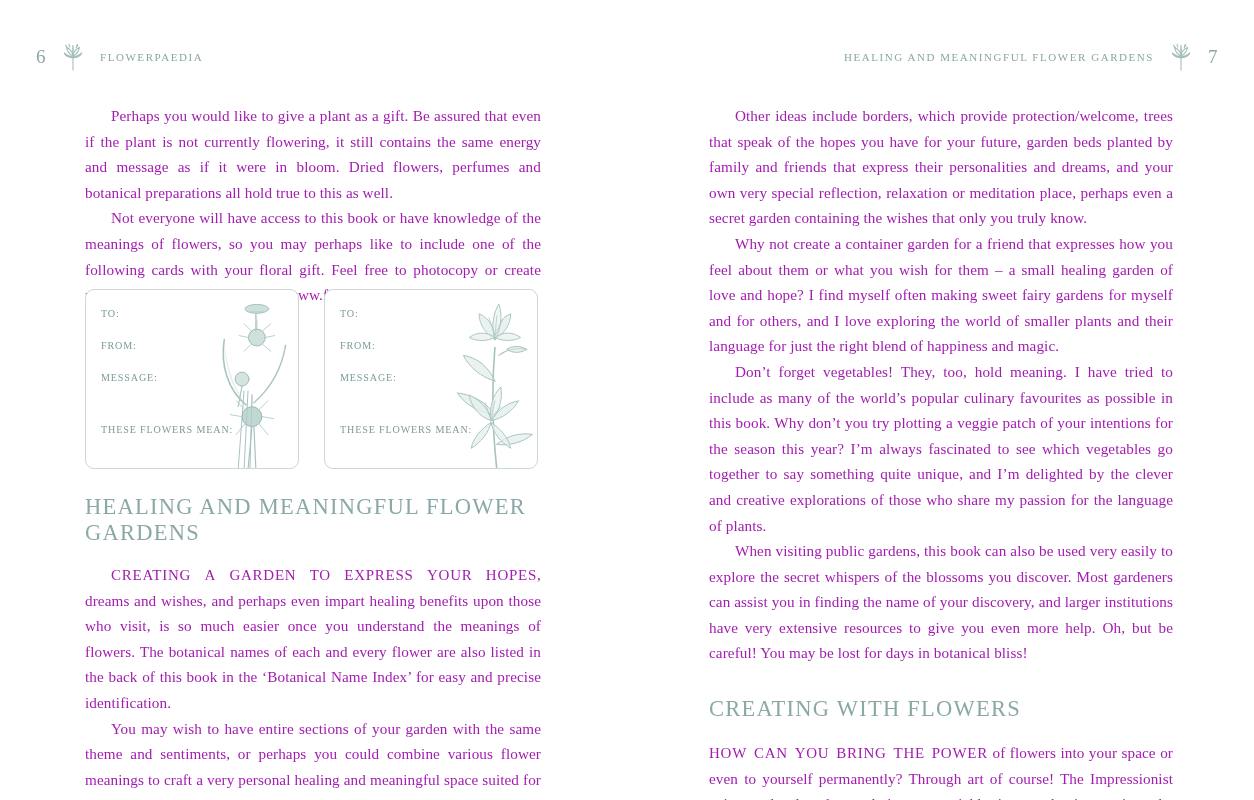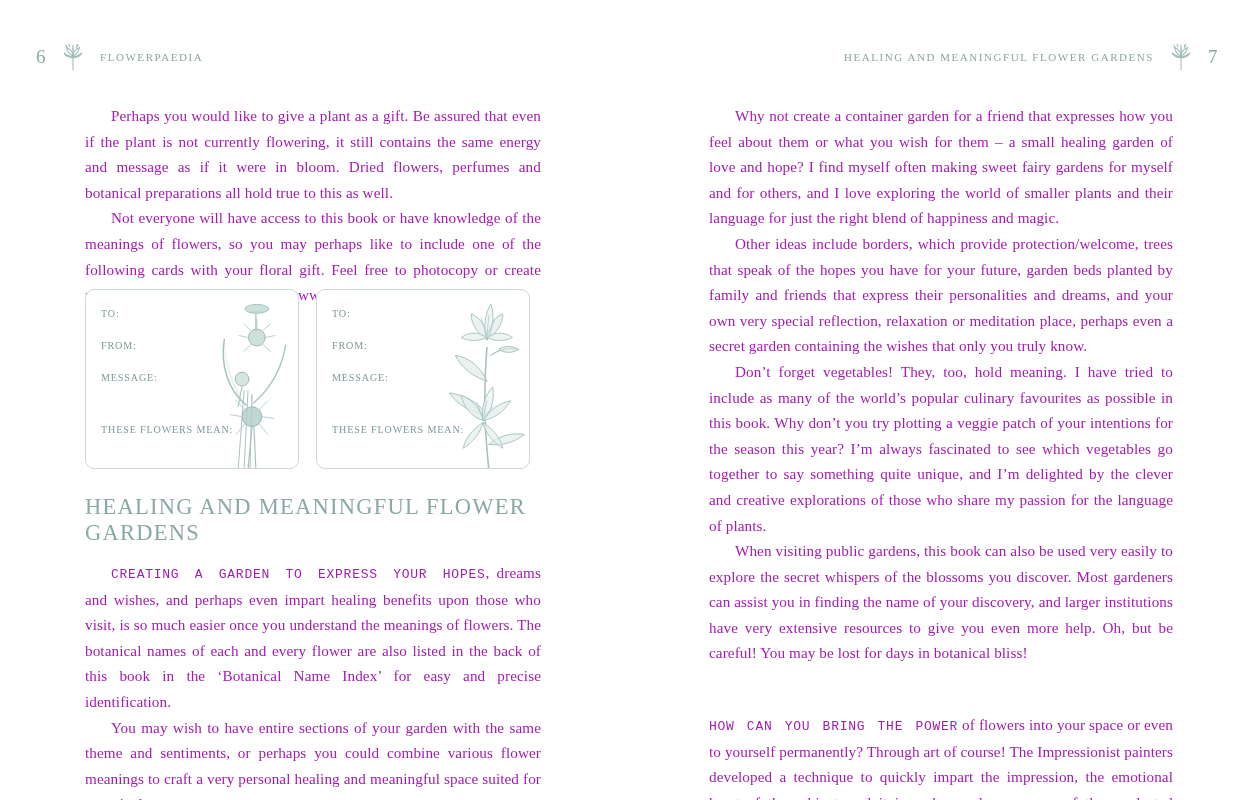--- a/index.html
+++ b/index.html
@@ -49,41 +49,40 @@
     color:#a21caf;
     text-align:justify;
     -webkit-hyphens:none;hyphens:none;
     letter-spacing:.09px;
   }
   p.body.noindent{text-indent:0;}
   .opener{
     font-variant:small-caps;
     text-transform:lowercase;
     letter-spacing:.75px;
-    font-size:19px;
-    font-family:Liberation Mono, monospace;
+    font-size:22px;
   }
   .opener::first-letter{font-size:17.4px;}
 
   
   h2.section{
     margin:0;
     font-weight:400;
     font-size:22.5px;
     line-height:26px;
     letter-spacing:1.25px;
     text-transform:uppercase;
     color:#8aa8a6;
     text-align:left;
   }
 
   
   .cards{
     position:absolute;left:85px;top:289px;
-    display:flex;gap:17px;
+    display:flex;gap:25px;
   }
   .card{
     position:relative;
     width:214px;height:180px;
     border:1px solid #ccd8d6;
     border-radius:9px;
     background:#ffffff;
     overflow:hidden;
     box-sizing:border-box;
   }
@@ -229,24 +228,25 @@
           <path d="M13 12.6 C12.6 8.6 12.6 5.4 13 2 C13.4 5.4 13.4 8.6 13 12.6"></path>
           <path d="M13 14 C9.8 13.6 6.6 12.2 4 9.8 C5.4 12.8 8.6 14.6 12.4 14.8"></path>
           <path d="M13 14 C16.2 13.6 19.4 12.2 22 9.8 C20.6 12.8 17.4 14.6 13.6 14.8"></path>
           <path d="M7.2 4.8 L5.6 2.2 M9.8 4 L9 1.4 M16.2 4.8 L17.8 2.2 M16.4 3.8 L17.2 1.4"></path>
         </svg>
       </span>
       <span class="folio">7</span>
     </div>
 
     <div class="col r">
+      <p class="body">Other ideas include borders, which provide protection/welcome, trees that speak of the hopes you have for your future, garden beds planted by family and friends that express their personalities and dreams, and your own very special reflection, relaxation or meditation place, perhaps even a secret garden containing the wishes that only you truly know.</p>
       <p class="body">Why not create a container garden for a friend that expresses how you feel about them or what you wish for them – a small healing garden of love and hope? I find myself often making sweet fairy gardens for myself and for others, and I love exploring the world of smaller plants and their language for just the right blend of happiness and magic.</p>
-      <p class="body">Other ideas include borders, which provide protection/welcome, trees that speak of the hopes you have for your future, garden beds planted by family and friends that express their personalities and dreams, and your own very special reflection, relaxation or meditation place, perhaps even a secret garden containing the wishes that only you truly know.</p>
       <p class="body">Don’t forget vegetables! They, too, hold meaning. I have tried to include as many of the world’s popular culinary favourites as possible in this book. Why don’t you try plotting a veggie patch of your intentions for the season this year? I’m always fascinated to see which vegetables go together to say something quite unique, and I’m delighted by the clever and creative explorations of those who share my passion for the language of plants.</p>
       <p class="body">When visiting public gardens, this book can also be used very easily to explore the secret whispers of the blossoms you discover. Most gardeners can assist you in finding the name of your discovery, and larger institutions have very extensive resources to give you even more help. Oh, but be careful! You may be lost for days in botanical bliss!</p>
 
       <div style="height:30px"></div>
+      <h2 class="section">CREATING WITH FLOWERS</h2>
       <div style="height:16px"></div>
       <p class="body noindent"><span class="opener">How can you bring the power</span><span> of flowers into your space or even to yourself permanently? Through art of course! The Impressionist painters developed a technique to quickly impart the impression, the emotional heart of the subject, and it is perhaps why so many of them selected flowers as their focus. They knew the change in mood and the familiar connections that flowers instantly bring to</span></p>
     </div>
   </div>
 
 </div>
 
 </body></html>

